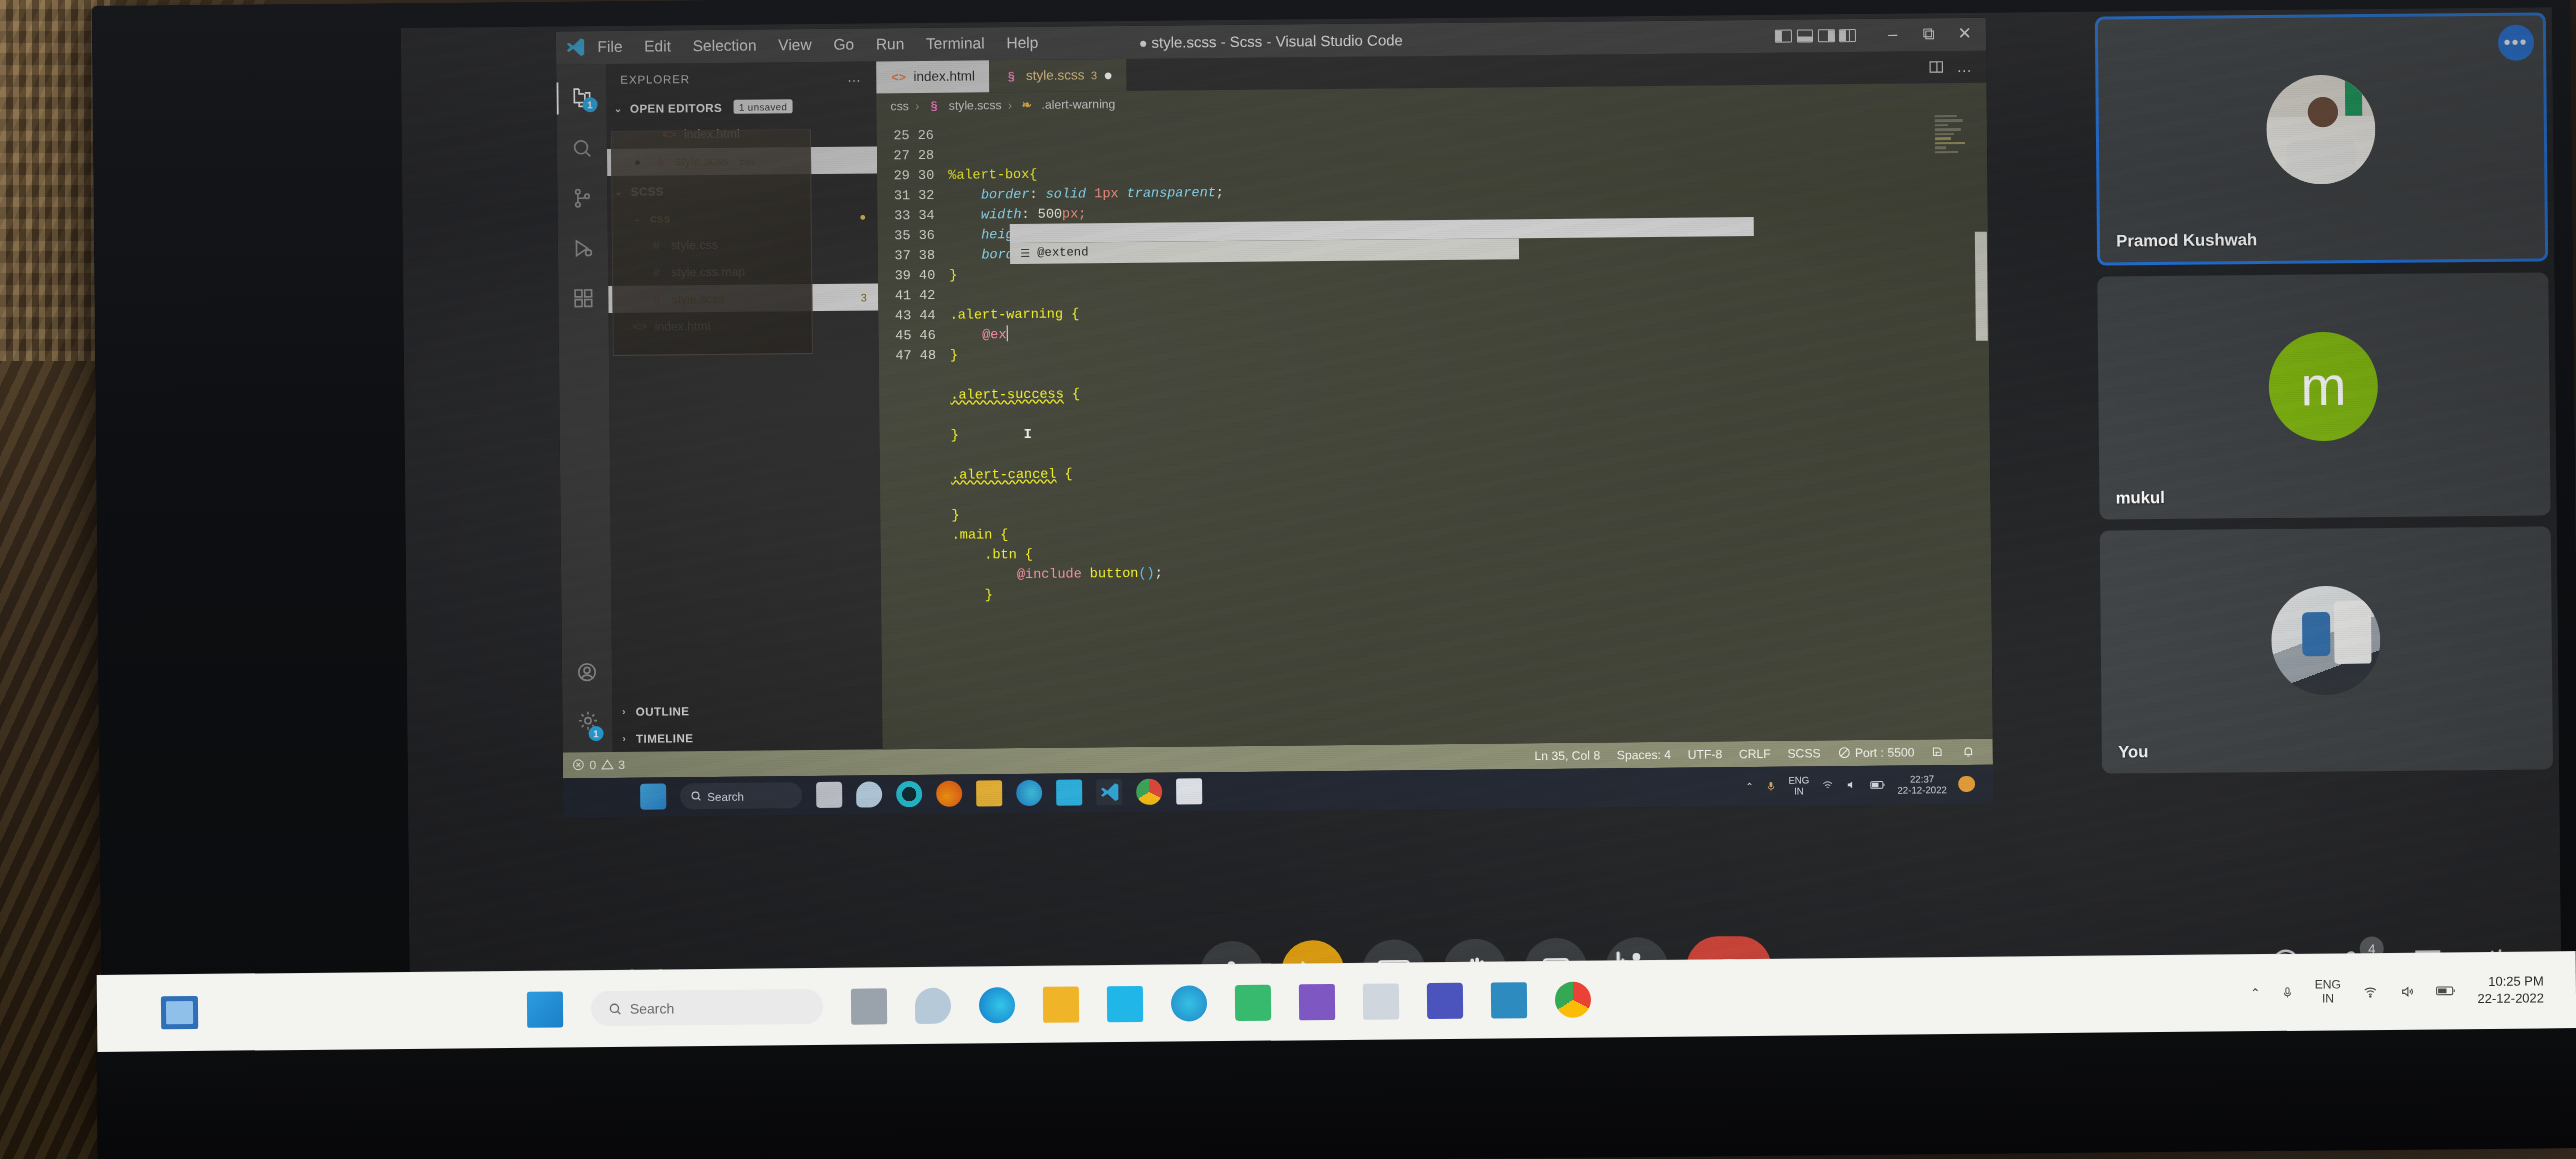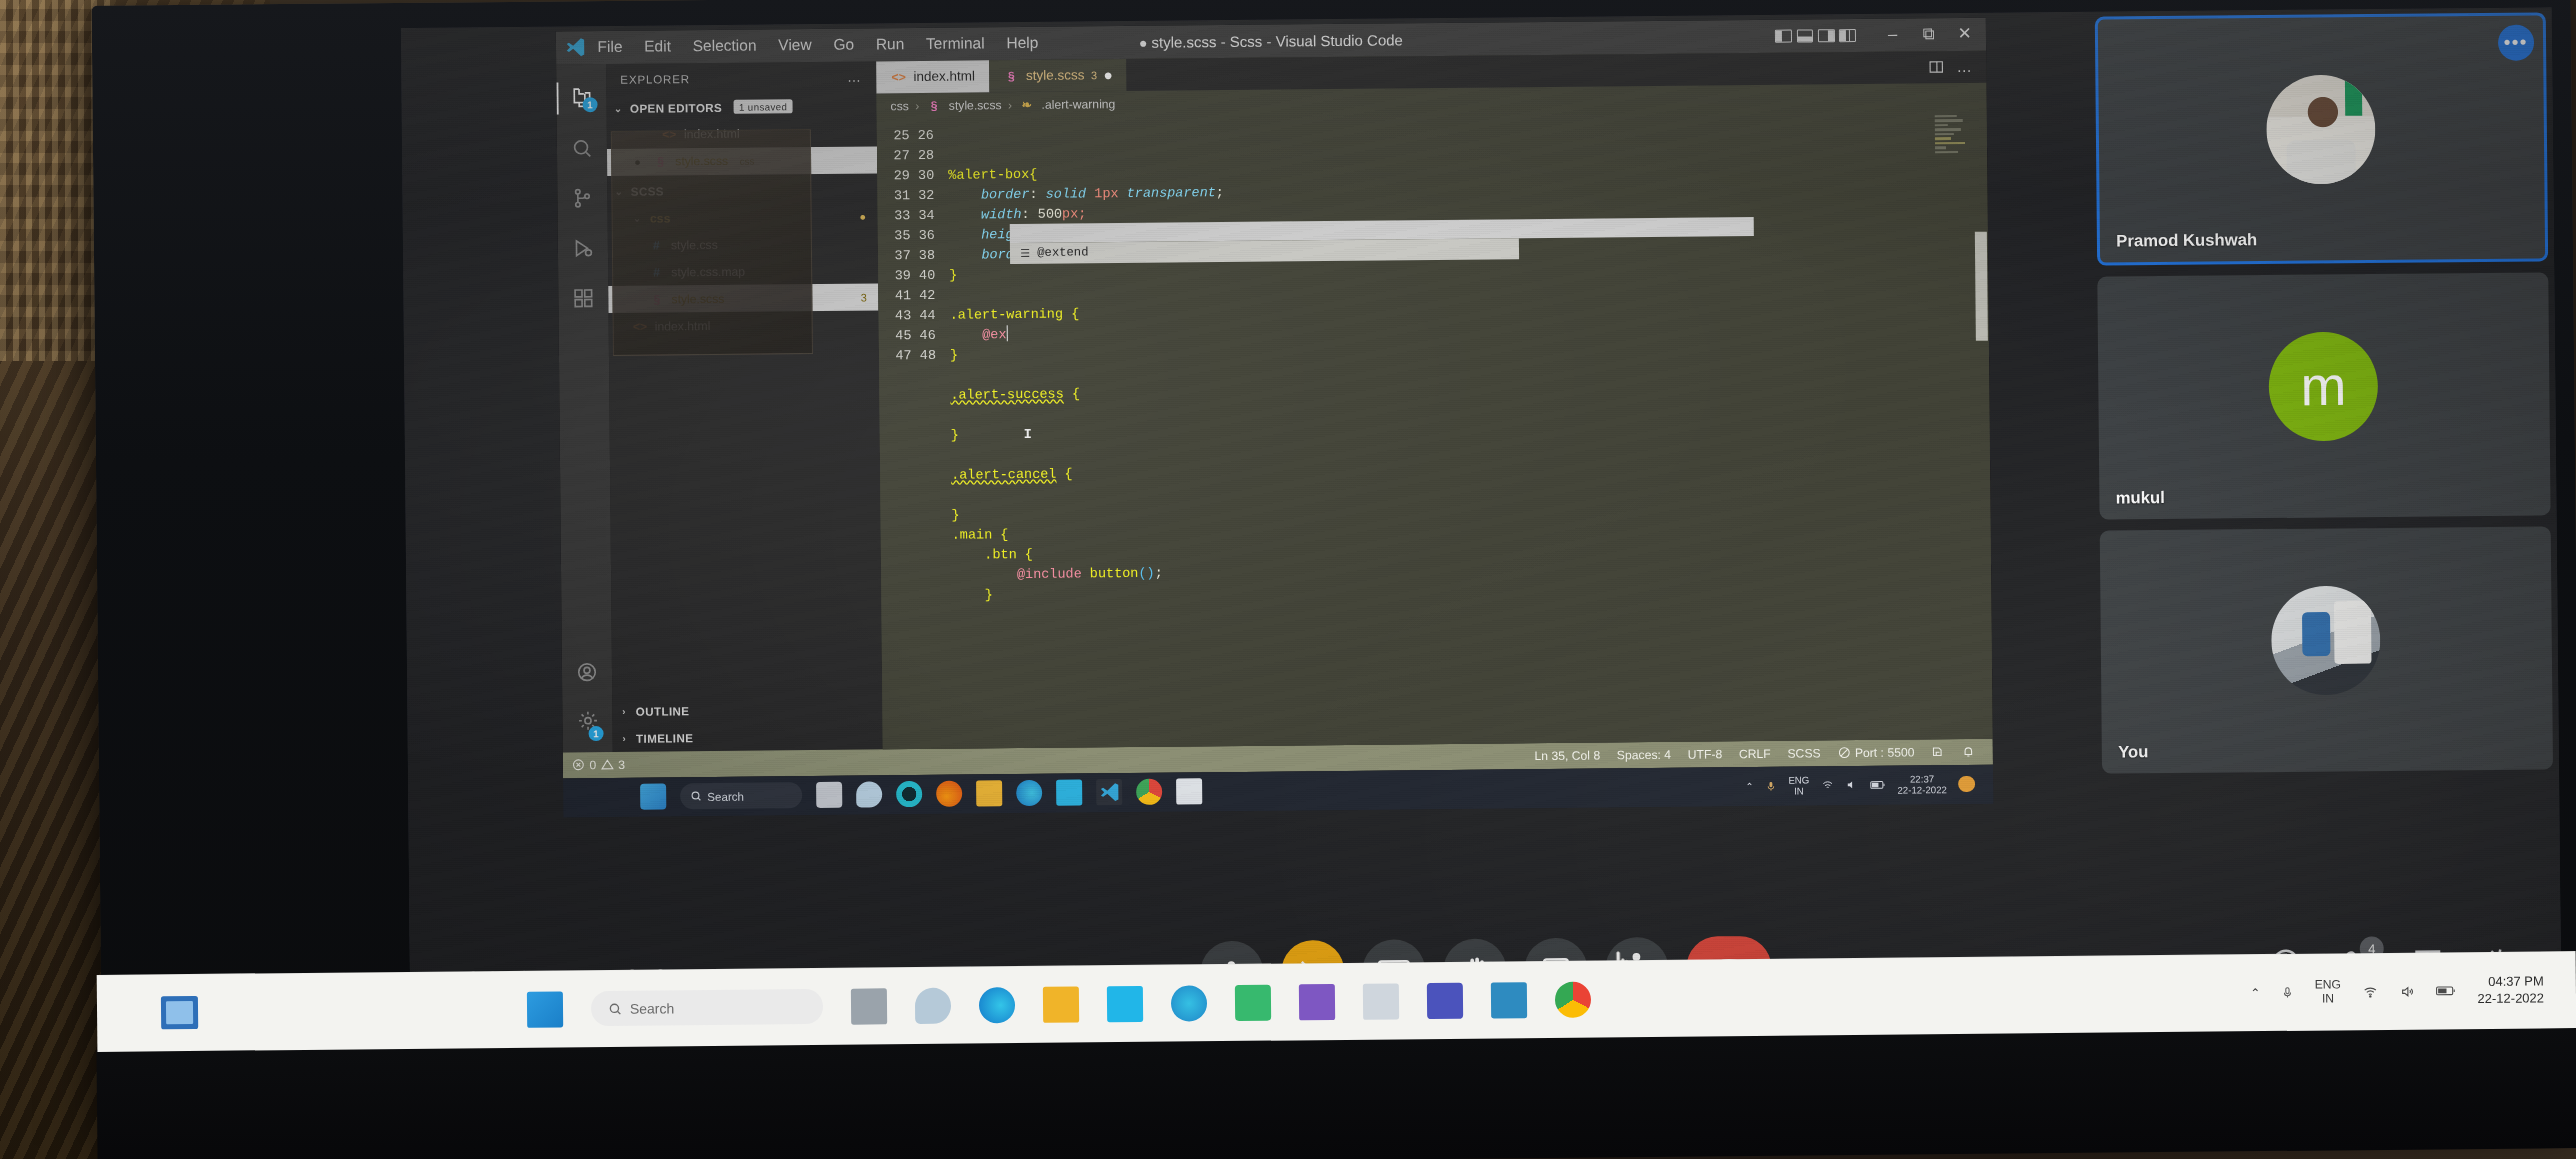--- a/index.html
+++ b/index.html
@@ -965,18 +965,18 @@
         </svg>
     </span>
     <span>
       <svg width="20.6" height="13" viewBox="0 0 32 18" fill="none" stroke="#4a4a4a" stroke-width="1.7">
           <rect x="1" y="3" width="25" height="12" rx="2.2"></rect>
           <rect x="3.4" y="5.4" width="13" height="7.2" fill="#4a4a4a" stroke="none"></rect>
           <path d="M28.4 7v4"></path>
         </svg>
     </span>
     <span class="ob-clock">
-      <span>04:37 PM</span><br>
+      <span>10:25 PM</span><br>
       <span>22-12-2022</span>
     </span>
   </div>
 </div>
 
 
 </body></html>

